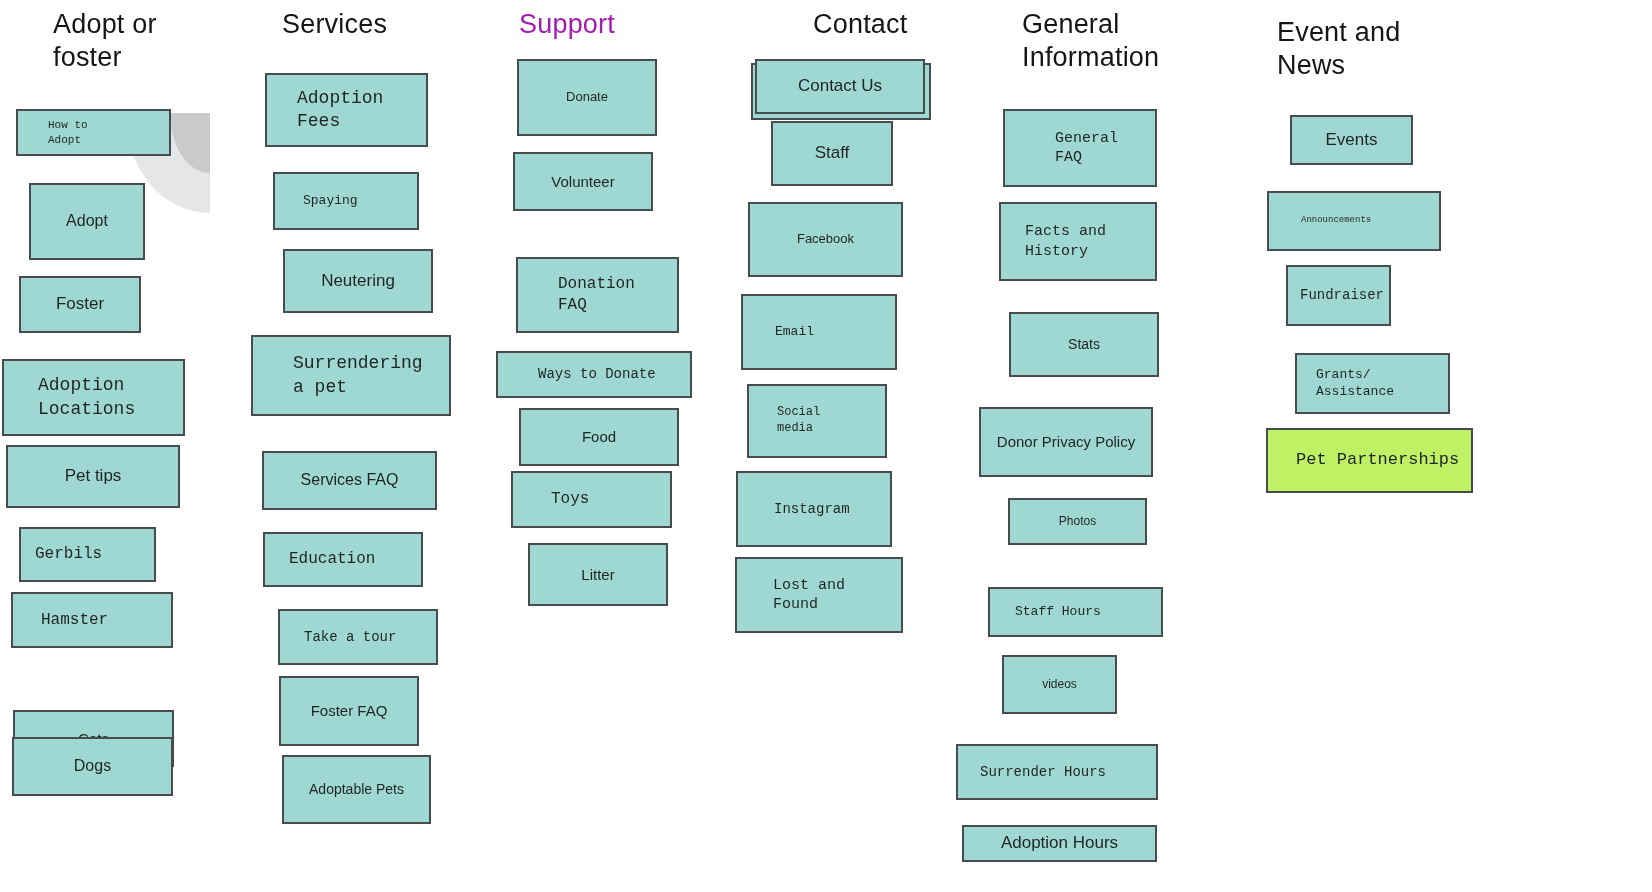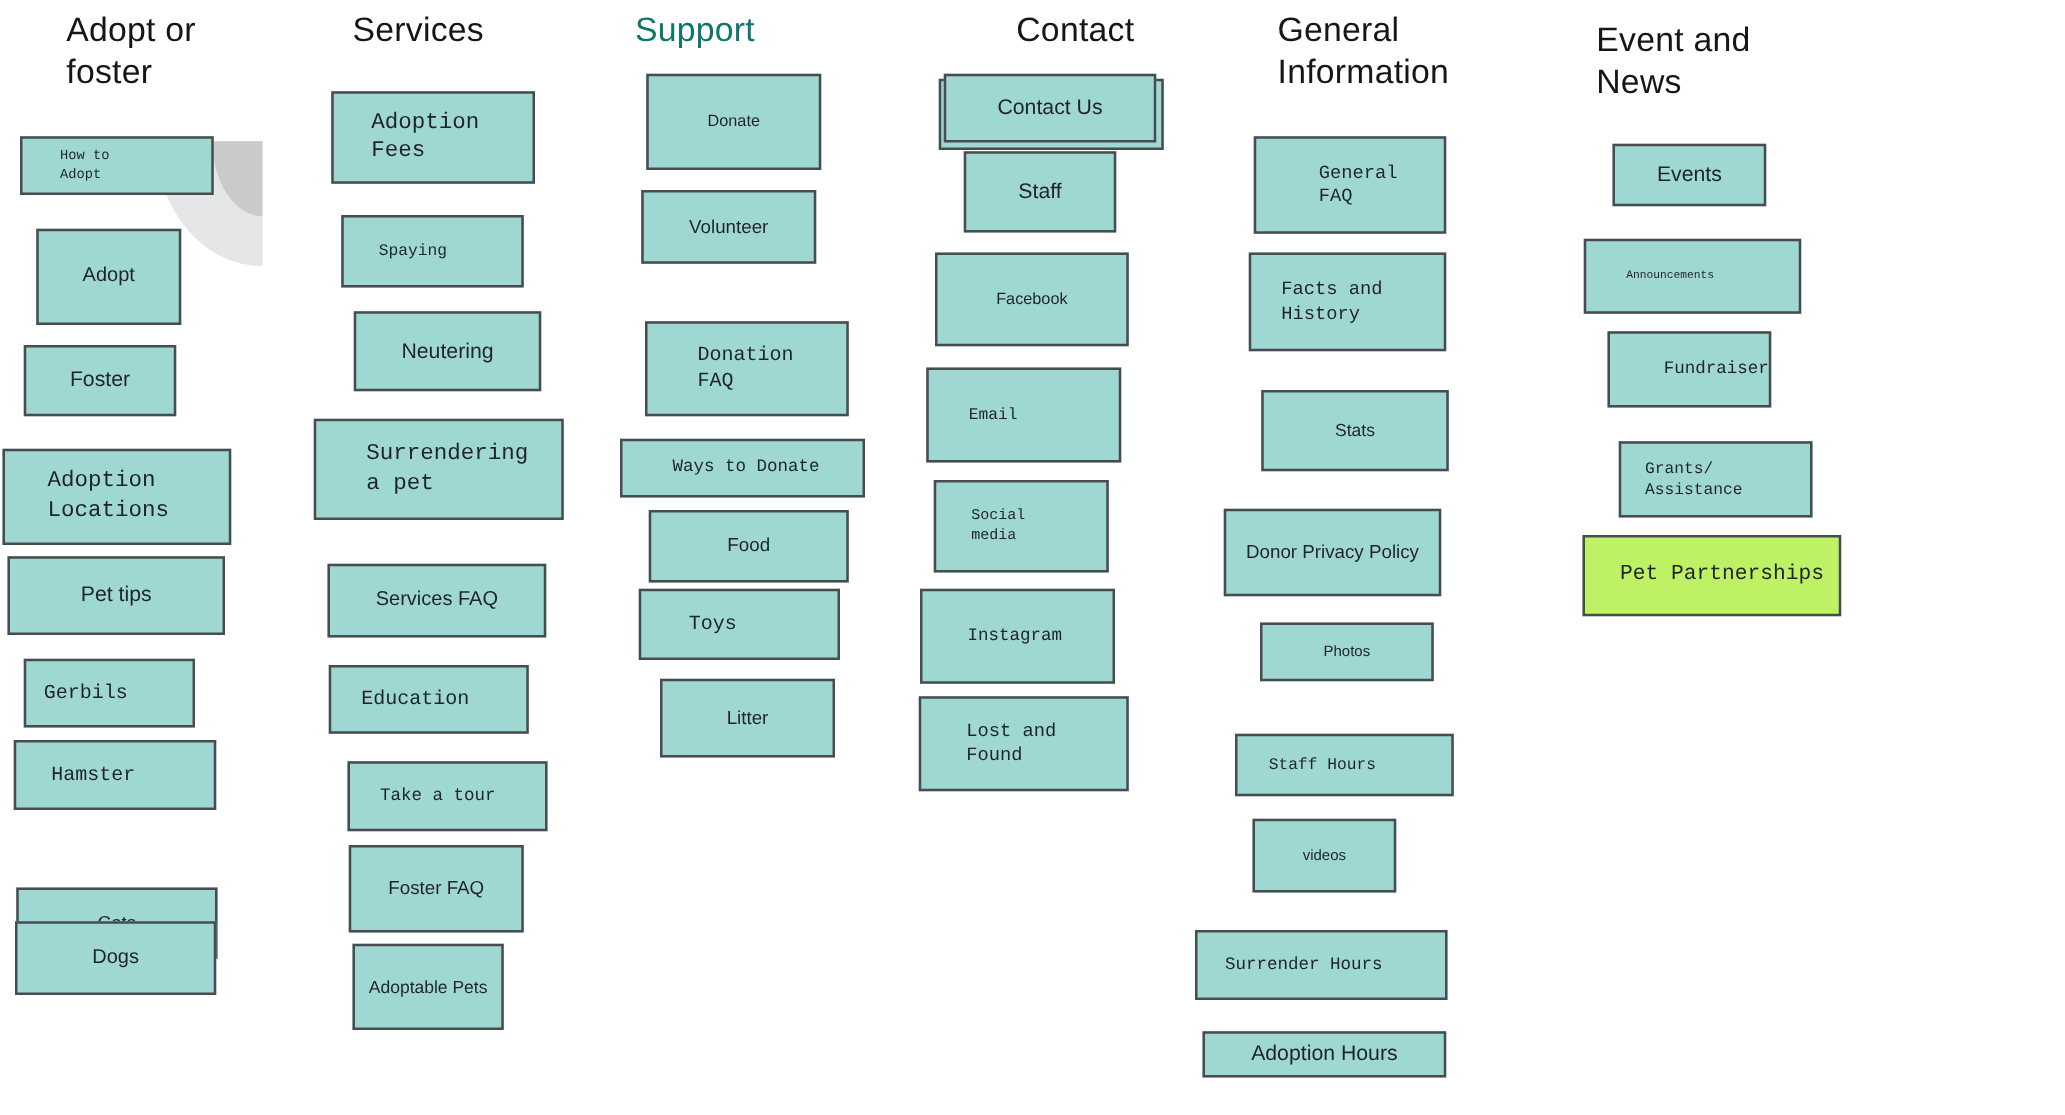--- a/index.html
+++ b/index.html
@@ -102,24 +102,24 @@
     </div>
     <div class="card left" style="left: 263px; top: 532px; width: 160px; height: 55px; font-size: 16px; color: rgb(31, 36, 40); background: rgb(159, 216, 210); border: 2px solid rgb(71, 76, 79); padding-left: 24px;">
       <span class="card-label">Education</span>
     </div>
     <div class="card left" style="left: 278px; top: 609px; width: 160px; height: 56px; font-size: 14px; color: rgb(31, 36, 40); background: rgb(159, 216, 210); border: 2px solid rgb(71, 76, 79); padding-left: 24px;">
       <span class="card-label">Take a tour</span>
     </div>
     <div class="card" style="left: 279px; top: 676px; width: 140px; height: 70px; font-size: 15px; color: rgb(31, 36, 40); background: rgb(159, 216, 210); border: 2px solid rgb(71, 76, 79);">
       <span class="card-label">Foster FAQ</span>
     </div>
-    <div class="card" style="left: 282px; top: 755px; width: 121px; height: 69px; font-size: 14px; color: rgb(31, 36, 40); background: rgb(159, 216, 210); border: 2px solid rgb(71, 76, 79); justify-content: center;">
+    <div class="card" style="left: 282px; top: 755px; width: 149px; height: 69px; font-size: 14px; color: rgb(31, 36, 40); background: rgb(159, 216, 210); border: 2px solid rgb(71, 76, 79); justify-content: center;">
       <span class="card-label">Adoptable Pets</span>
     </div>
-    <div class="col-header" style="left: 508px; top: 8px; font-size: 27px; color: #0f766e;">Support</div>
+    <div class="col-header" style="left: 519px; top: 8px; font-size: 27px; color: #a21caf;">Support</div>
     <div class="card" style="left: 517px; top: 59px; width: 140px; height: 77px; font-size: 13px; color: rgb(31, 36, 40); background: rgb(159, 216, 210); border: 2px solid rgb(71, 76, 79);">
       <span class="card-label">Donate</span>
     </div>
     <div class="card" style="left: 513px; top: 152px; width: 140px; height: 59px; font-size: 15px; color: rgb(31, 36, 40); background: rgb(159, 216, 210); border: 2px solid rgb(71, 76, 79);">
       <span class="card-label">Volunteer</span>
     </div>
     <div class="card left" style="left: 516px; top: 257px; width: 163px; height: 76px; font-size: 16px; color: rgb(31, 36, 40); background: rgb(159, 216, 210); border: 2px solid rgb(71, 76, 79); padding-left: 40px;">
       <span class="card-label">Donation
 FAQ</span>
     </div>
@@ -192,21 +192,21 @@
       <span class="card-label">Adoption Hours</span>
     </div>
     <div class="col-header" style="left: 1277px; top: 16px; font-size: 27px; color: rgb(22, 22, 22);">Event and
 News</div>
     <div class="card" style="left: 1290px; top: 115px; width: 123px; height: 50px; font-size: 17px; color: rgb(31, 36, 40); background: rgb(159, 216, 210); border: 2px solid rgb(71, 76, 79);">
       <span class="card-label">Events</span>
     </div>
     <div class="card left" style="left: 1267px; top: 191px; width: 174px; height: 60px; font-size: 9px; color: rgb(31, 36, 40); background: rgb(159, 216, 210); border: 2px solid rgb(71, 76, 79); padding-left: 32px;">
       <span class="card-label">Announcements</span>
     </div>
-    <div class="card left" style="left: 1286px; top: 265px; width: 131px; height: 61px; font-size: 14px; color: rgb(31, 36, 40); background: rgb(159, 216, 210); border: 2px solid rgb(71, 76, 79); padding-left: 12px; justify-content: flex-end;">
+    <div class="card left" style="left: 1286px; top: 265px; width: 105px; height: 61px; font-size: 14px; color: rgb(31, 36, 40); background: rgb(159, 216, 210); border: 2px solid rgb(71, 76, 79); padding-left: 12px;">
       <span class="card-label">Fundraiser</span>
     </div>
     <div class="card left" style="left: 1295px; top: 353px; width: 155px; height: 61px; font-size: 13px; color: rgb(31, 36, 40); background: rgb(159, 216, 210); border: 2px solid rgb(71, 76, 79); padding-left: 19px;">
       <span class="card-label">Grants/
 Assistance</span>
     </div>
     <div class="card left" style="left: 1266px; top: 428px; width: 207px; height: 65px; font-size: 17px; color: rgb(31, 36, 40); background: #bef264; border: 2px solid rgb(71, 76, 79); padding-left: 28px;">
       <span class="card-label">Pet Partnerships</span>
     </div>
   </div>

